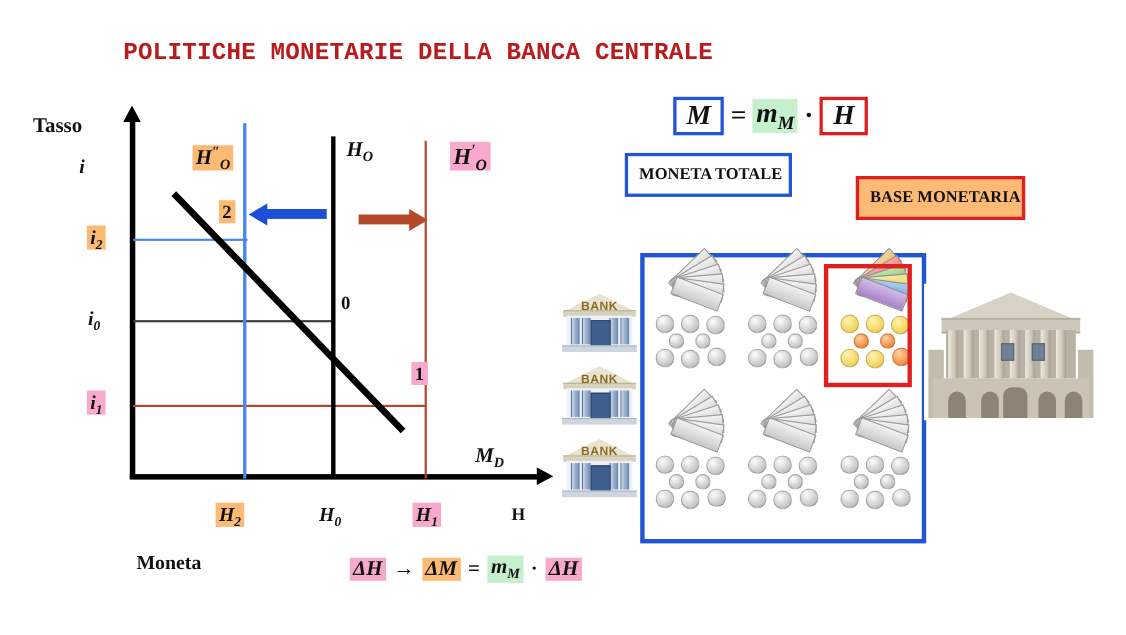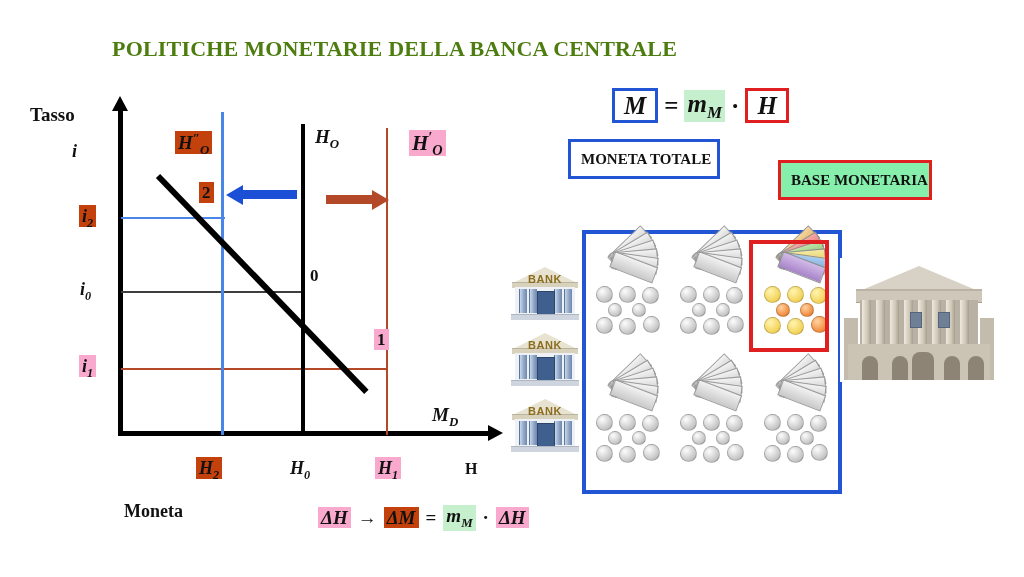--- a/index.html
+++ b/index.html
@@ -13,25 +13,25 @@
     position: relative;
     overflow: hidden;
     font-family: "Liberation Serif", serif;
     color: #111111;
   }
   .abs { position: absolute; }
 
   
   #title {
     left: 112px; top: 38px;
-    font-family: Liberation Serif, serif;
+    font-family: Liberation Mono, monospace;
     font-weight: bold;
     font-size: 22px;
     letter-spacing: 0.2px;
-    color: #4d7c0f;
+    color: #b91c1c;
     white-space: nowrap;
   }
 
   
   #chart { left: 0; top: 0; width: 520px; height: 577px; }
 
   .axis-line { background: #000000; }
   #y-axis { left: 118px; top: 108px; width: 5px; height: 327px; }
   #x-axis { left: 118px; top: 431px; width: 375px; height: 5px; }
   .arrow-up {
@@ -88,21 +88,21 @@
     border-left: 17px solid #b4492a;
   }
 
   
   .lbl {
     font-family: "Liberation Serif", serif;
     font-weight: bold;
     white-space: nowrap;
     line-height: 1;
   }
-  .hl-blue { background: #c2410c; padding: 1px 3px; }
+  .hl-blue { background: #fdba74; padding: 1px 3px; }
   .hl-pink { background: #f9a9cd; padding: 1px 3px; }
   .hl-green { background: #c6efce; padding: 1px 3px; }
 
   #lbl-tasso { left: 30px; top: 105px; font-size: 19px; }
   #lbl-i     { left: 72px; top: 142px; font-size: 18px; font-style: italic; }
   #lbl-i2    { left: 79px; top: 207px; font-size: 18px; font-style: italic; }
   #lbl-i0    { left: 80px; top: 280px; font-size: 18px; font-style: italic; }
   #lbl-i1    { left: 79px; top: 357px; font-size: 18px; font-style: italic; }
 
   #lbl-h2primeprime { left: 175px; top: 132px; font-size: 19px; font-style: italic; }
@@ -151,21 +151,21 @@
     line-height: 1.2;
     background: #ffffff;
   }
   #base-monetaria {
     left: 778px; top: 160px;
     width: 128px;
     border: 3px solid #e02020;
     padding: 8px 10px;
     font-size: 15px; font-weight: bold;
     line-height: 1.2;
-    background: #86efac;
+    background: #fdba74;
     text-align: right;
   }
 
   
   #banks { left: 510px; top: 265px; width: 74px; }
   .bank-icon { position: relative; width: 70px; height: 56px; margin-bottom: 10px; }
   .bank-roof {
     position: absolute; left: 3px; top: 2px;
     width: 0; height: 0;
     border-left: 32px solid transparent;

